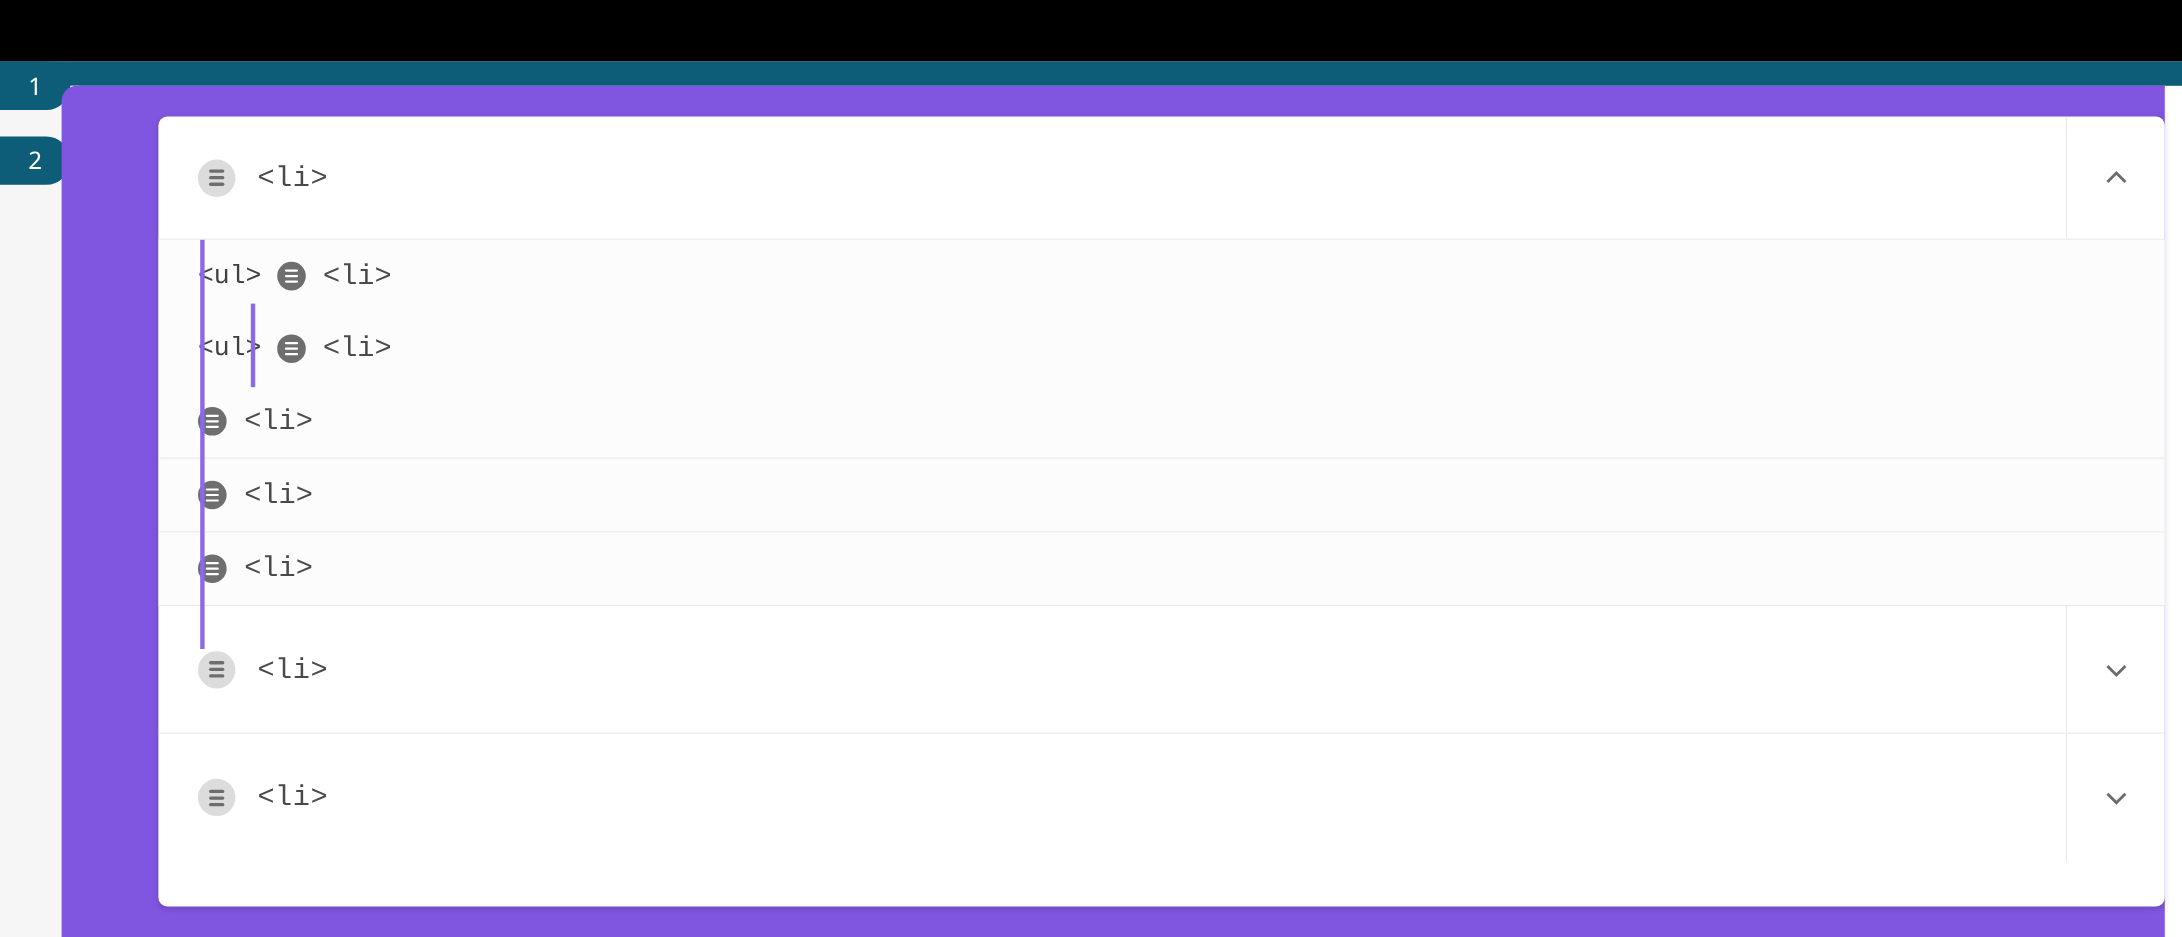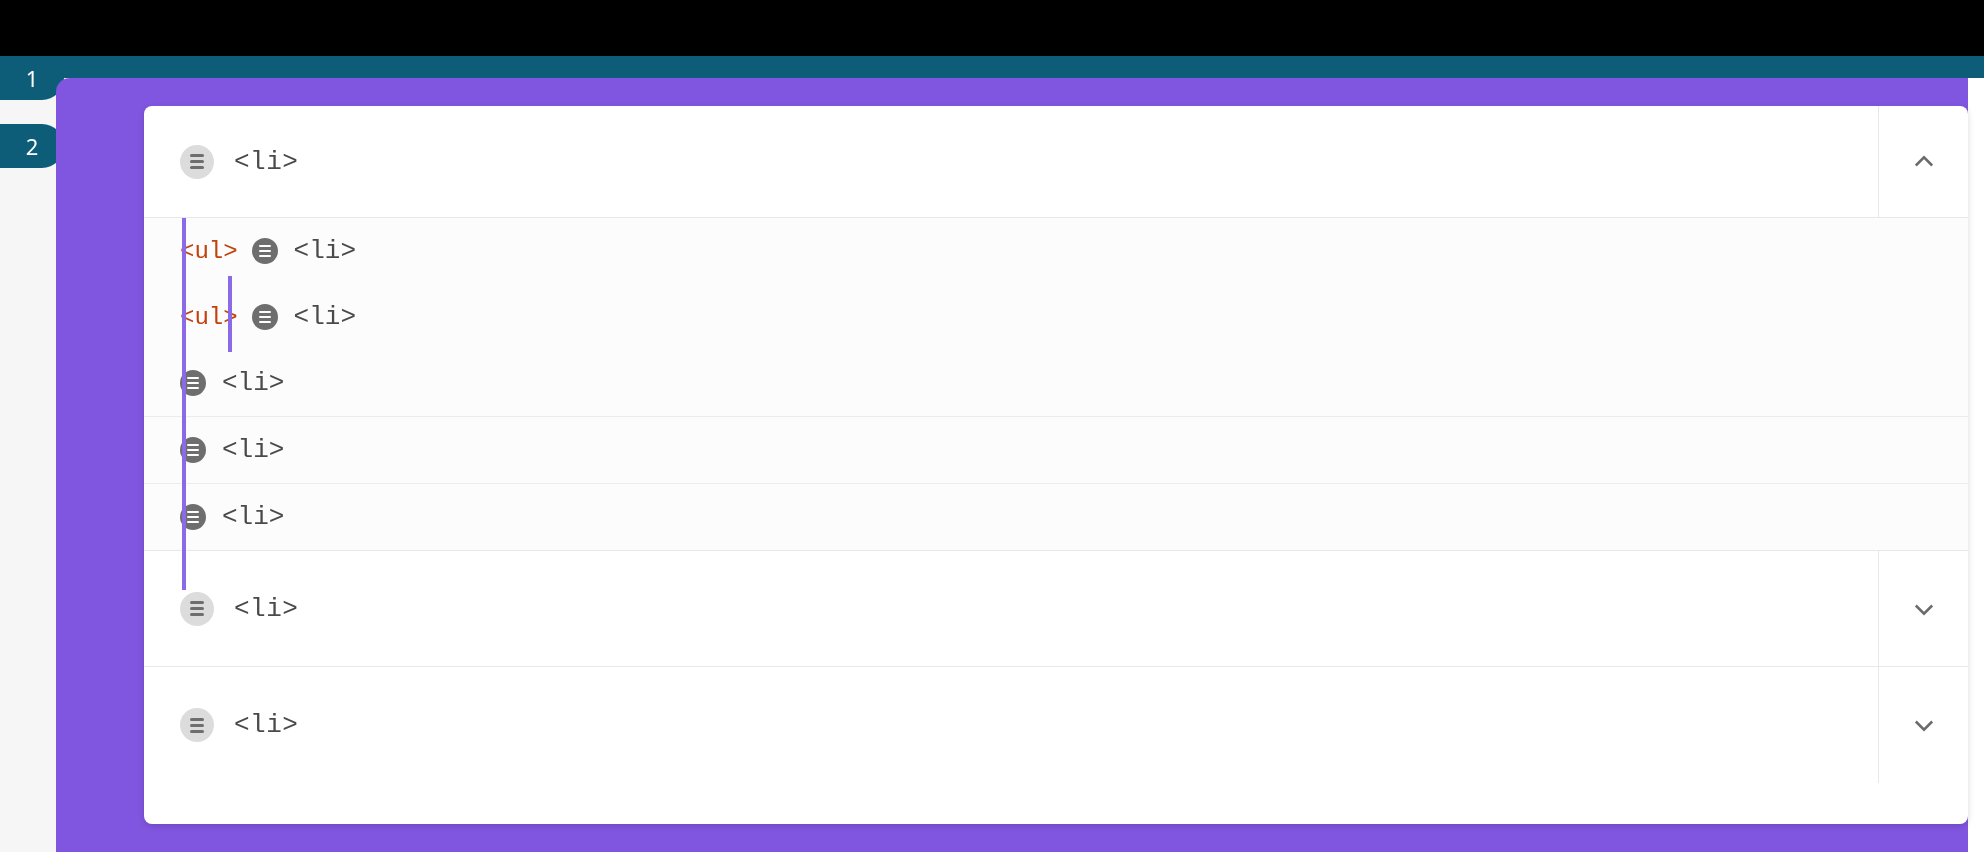--- a/index.html
+++ b/index.html
@@ -24,21 +24,21 @@
   .badge-sm { width: 26px; height: 26px; background: #6e6e6e; }
   .badge .burger { display: flex; flex-direction: column; gap: 3px; }
   .badge-lg .burger div { width: 14px; height: 3px; background: #6e6e6e; border-radius: 2px; }
   .badge-sm .burger div { width: 12px; height: 2px; background: #ffffff; border-radius: 2px; }
   .codetxt { margin-left: 20px; color: #4a4a4a; font-size: 26px; letter-spacing: 0.5px; }
   .chev { position: absolute; right: 0; top: 0; height: 100%; width: 90px; display: flex; align-items: center; justify-content: center; border-left: 1px solid #e8e8e8; }
   .chev svg { width: 28px; height: 28px; stroke: #6b6b6b; stroke-width: 2.2; fill: none; }
   .expanded { background: #fcfcfc; border-bottom: 1px solid #e8e8e8; }
   .expanded .line { display: flex; align-items: center; padding: 18px 28px 18px 36px; border-bottom: 1px solid #ececec; }
   .expanded .line:last-child { border-bottom: none; }
-  .ul-tag { color: #c2410c; font-size: 24px; margin-right: 14px; }
+  .ul-tag { color: #404040; font-size: 24px; margin-right: 14px; }
   .indent1 { padding-left: 46px; }
   .indent2 { padding-left: 86px; }
   .vbar1 { position: absolute; left: 38px; top: 0; width: 4px; height: 372px; background: #8a6ae6; }
   .vbar2 { position: absolute; left: 84px; top: 58px; width: 4px; height: 76px; background: #8a6ae6; }
   .expwrap { position: relative; }
   .linetxt { color: #4a4a4a; font-size: 26px; margin-left: 16px; }
 </style>
 </head>
 <body>
 

